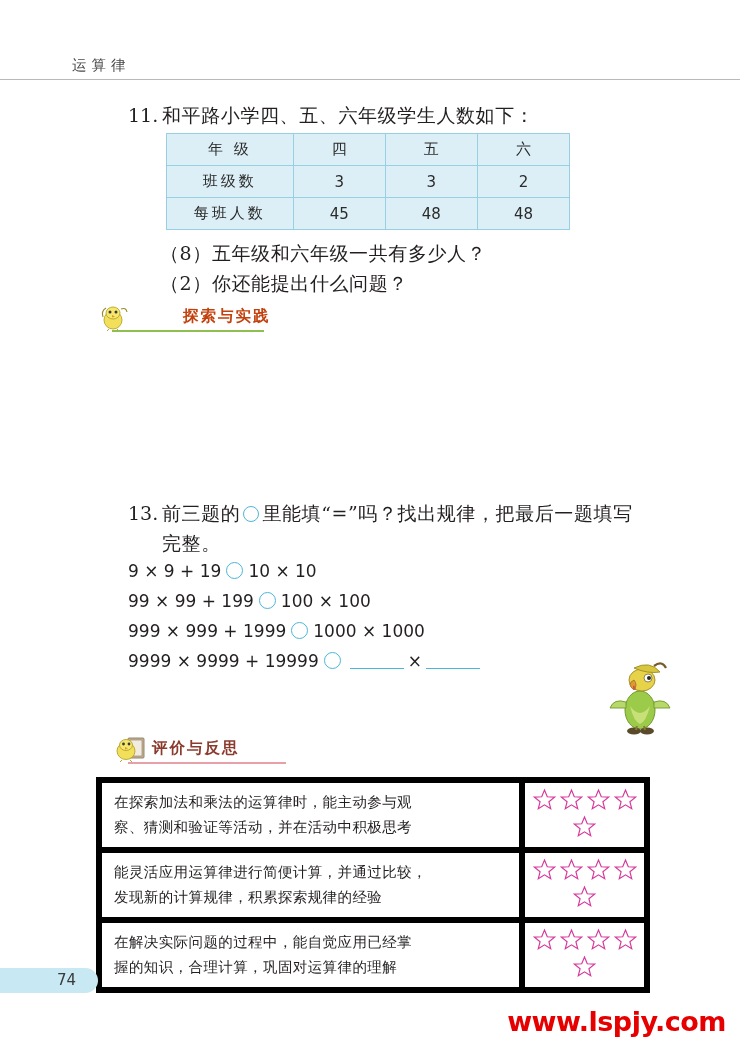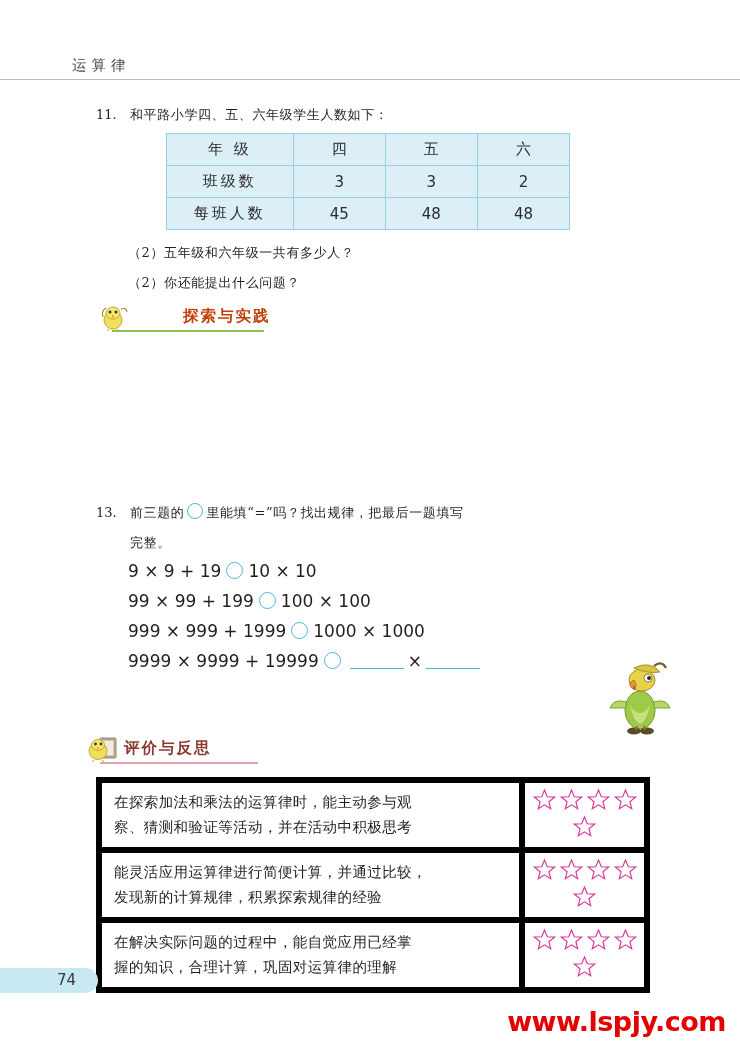--- a/index.html
+++ b/index.html
@@ -22,21 +22,21 @@
     font-size:14.5px;color:#4a4a4a;
     letter-spacing:5px;
     font-family:"DejaVu Serif","Liberation Serif",serif;
   }
   .runhead .rule{
     position:absolute;left:0;top:23px;width:740px;height:1px;
     background:#b9b9b9;
   }
 
   
-  .prob{position:absolute;font-size:13px;color:#231f20;line-height:30px;}
+  .prob{position:absolute;font-size:19px;color:#231f20;line-height:30px;margin-left:32px;}
   .prob .num{
     position:absolute;left:0;top:0;width:30px;text-align:left;
     font-family:"DejaVu Serif","Liberation Serif",serif;
   }
   .prob .body{margin-left:34px;}
 
   .cjk{font-family:"DejaVu Serif","Liberation Serif",serif;letter-spacing:.6px;}
 
   
   .gradetable{
@@ -167,21 +167,21 @@
     </tr>
     <tr>
       <td class="lbl cjk">每班人数</td>
       <td class="val">45</td>
       <td class="val">48</td>
       <td class="val">48</td>
     </tr>
   </tbody>
     </table>
 
-  <div class="prob cjk" style="left:128px;top:238px;width:520px;">（2）五年级和六年级一共有多少人？</div>
+  <div class="prob cjk" style="left:128px;top:238px;width:520px;">（8）五年级和六年级一共有多少人？</div>
   <div class="prob cjk" style="left:128px;top:268px;width:520px;">（2）你还能提出什么问题？</div>
 
   <div class="sect" style="left:100px;top:305px;width:300px;">
     <svg class="chick" viewBox="0 0 30 28">
       <ellipse cx="13" cy="17" rx="9" ry="9" fill="#f2df5a" stroke="#b9a32c" stroke-width="0.9"></ellipse>
       <ellipse cx="13" cy="10" rx="7" ry="6" fill="#f6e76d" stroke="#b9a32c" stroke-width="0.9"></ellipse>
       <circle cx="10" cy="9" r="1.5" fill="#3a3a3a"></circle>
       <circle cx="16" cy="9" r="1.5" fill="#3a3a3a"></circle>
       <path d="M12 12 L15 13.4 L12 14.6 Z" fill="#e2962c"></path>
       <path d="M3 14 Q1 8 6 5" stroke="#9a8a2a" stroke-width="1.1" fill="none"></path>
@@ -229,21 +229,21 @@
     <circle cx="45" cy="20" r="2" fill="#2a2a2a"></circle>
     <path d="M30 22 Q22 26 30 32 Q34 27 30 22 Z" fill="#e09a2c" stroke="#a8702a" stroke-width="0.9"></path>
     <path d="M30 27 Q27 31 32 32" fill="#d05050"></path>
     <path d="M22 44 Q10 40 6 50 Q16 50 22 50 Z" fill="#b8d96a" stroke="#6d9a2c" stroke-width="0.9"></path>
     <path d="M50 44 Q62 40 66 50 Q56 50 50 50 Z" fill="#b8d96a" stroke="#6d9a2c" stroke-width="0.9"></path>
     <ellipse cx="30" cy="73" rx="7" ry="3.5" fill="#5a4a2a"></ellipse>
     <ellipse cx="43" cy="73" rx="7" ry="3.5" fill="#5a4a2a"></ellipse>
     <path d="M33 68 l-1 4 M40 68 l1 4" stroke="#8a7a3a" stroke-width="2"></path>
   </svg>
 
-  <div class="sect" style="left:88px;top:737px;width:300px;">
+  <div class="sect" style="left:116px;top:737px;width:300px;">
     <svg class="chick" viewBox="0 0 30 28">
       <rect x="12" y="3" width="16" height="20" rx="1" fill="#c9b49a" stroke="#8a7a62" stroke-width="0.9"></rect>
       <rect x="14" y="5" width="12" height="16" fill="#f2ece0" stroke="#8a7a62" stroke-width="0.6"></rect>
       <ellipse cx="10" cy="16" rx="9" ry="8.5" fill="#f2df5a" stroke="#b9a32c" stroke-width="0.9"></ellipse>
       <ellipse cx="10" cy="10" rx="6.5" ry="5.5" fill="#f6e76d" stroke="#b9a32c" stroke-width="0.9"></ellipse>
       <circle cx="7.5" cy="9" r="1.4" fill="#3a3a3a"></circle>
       <circle cx="13" cy="9" r="1.4" fill="#3a3a3a"></circle>
       <path d="M9 12 L12 13.2 L9 14.4 Z" fill="#e2962c"></path>
       <path d="M6 25 l-2 2 M14 25 l2 2" stroke="#b9a32c" stroke-width="1"></path>
     </svg>

